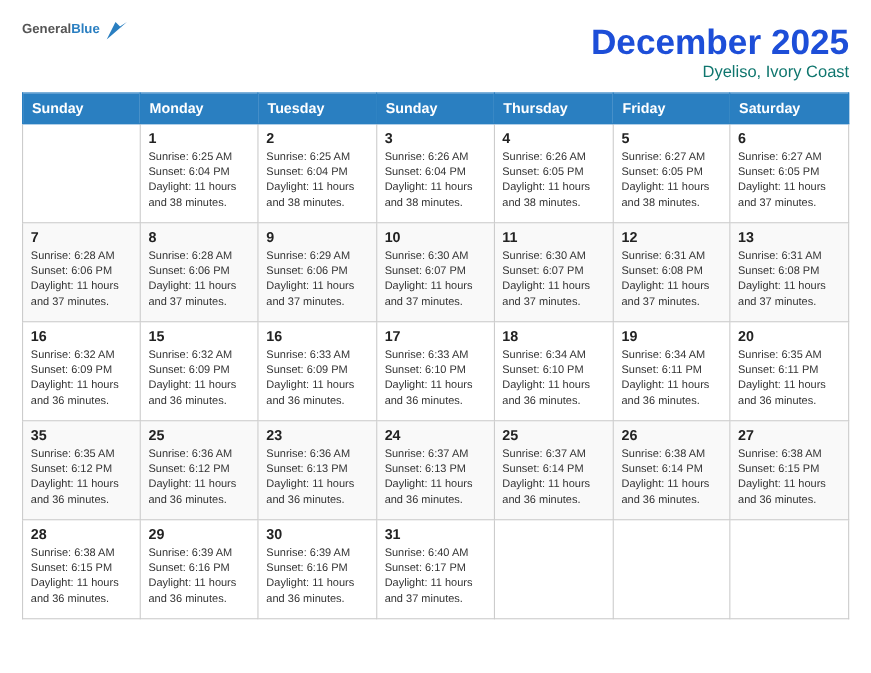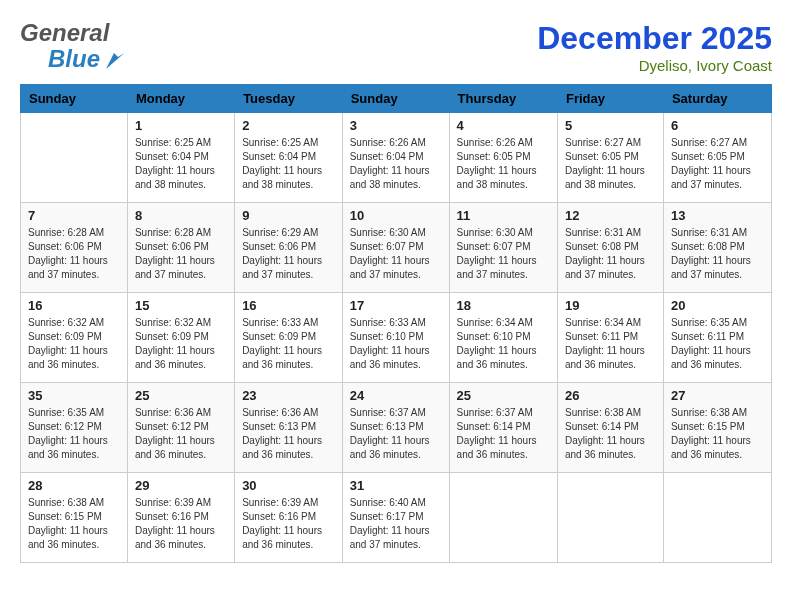--- a/index.html
+++ b/index.html
@@ -15,54 +15,53 @@
       justify-content: space-between;
       align-items: flex-start;
       margin-bottom: 10px;
     }
     .logo {
       display: flex;
       align-items: center;
     }
     .logo-text {
       display: flex;
-      flex-direction: column;
-      font-size: 24px;
+      flex-direction: row;
+      font-size: 12px;
       font-weight: bold;
       line-height: 1.1;
-      font-style: italic;
     }
     .logo-text .general { color: #555; }
     .logo-text .blue { color: #2a7fc1; }
     .logo-icon {
       width: 24px;
       height: 24px;
       margin-left: 2px;
       margin-top: -4px;
     }
     .title-block {
       text-align: right;
     }
     .month-title {
       font-size: 32px;
       font-weight: bold;
       color: #1d4ed8;
     }
     .location {
       font-size: 15px;
-      color: #4d7c0f;
+      color: #0f766e;
     }
     .calendar {
       width: 100%;
       border-collapse: collapse;
       font-size: 11px;
     }
     .calendar thead tr th {
       background-color: #2a7fc1;
-      color: #000000;
+      color: #ffffff;
       text-align: left;
       padding: 6px 8px;
       font-size: 13px;
       font-weight: bold;
       border: 1px solid #2a7fc1;
     }
     .calendar tbody tr td {
       border: 1px solid #ccc;
       vertical-align: top;
       padding: 5px 7px;
@@ -89,21 +88,21 @@
       background: #fff !important;
     }
   </style>
 </head>
 <body>
 
 <div class="header">
   <div class="logo">
     <div class="logo-text">
       <span class="general">General</span>
-      <span style="display:flex;align-items:flex-end;margin-left:28px;">
+      <span style="display:flex;align-items:flex-start;">
         <span class="blue">Blue</span>
         <svg class="logo-icon" viewBox="0 0 30 30" xmlns="http://www.w3.org/2000/svg">
           <polygon points="5,25 15,5 25,15 20,10 28,5" fill="#2a7fc1"></polygon>
         </svg>
       </span>
     </div>
   </div>
   <div class="title-block">
     <div class="month-title">December 2025</div>
     <div class="location">Dyeliso, Ivory Coast</div>

